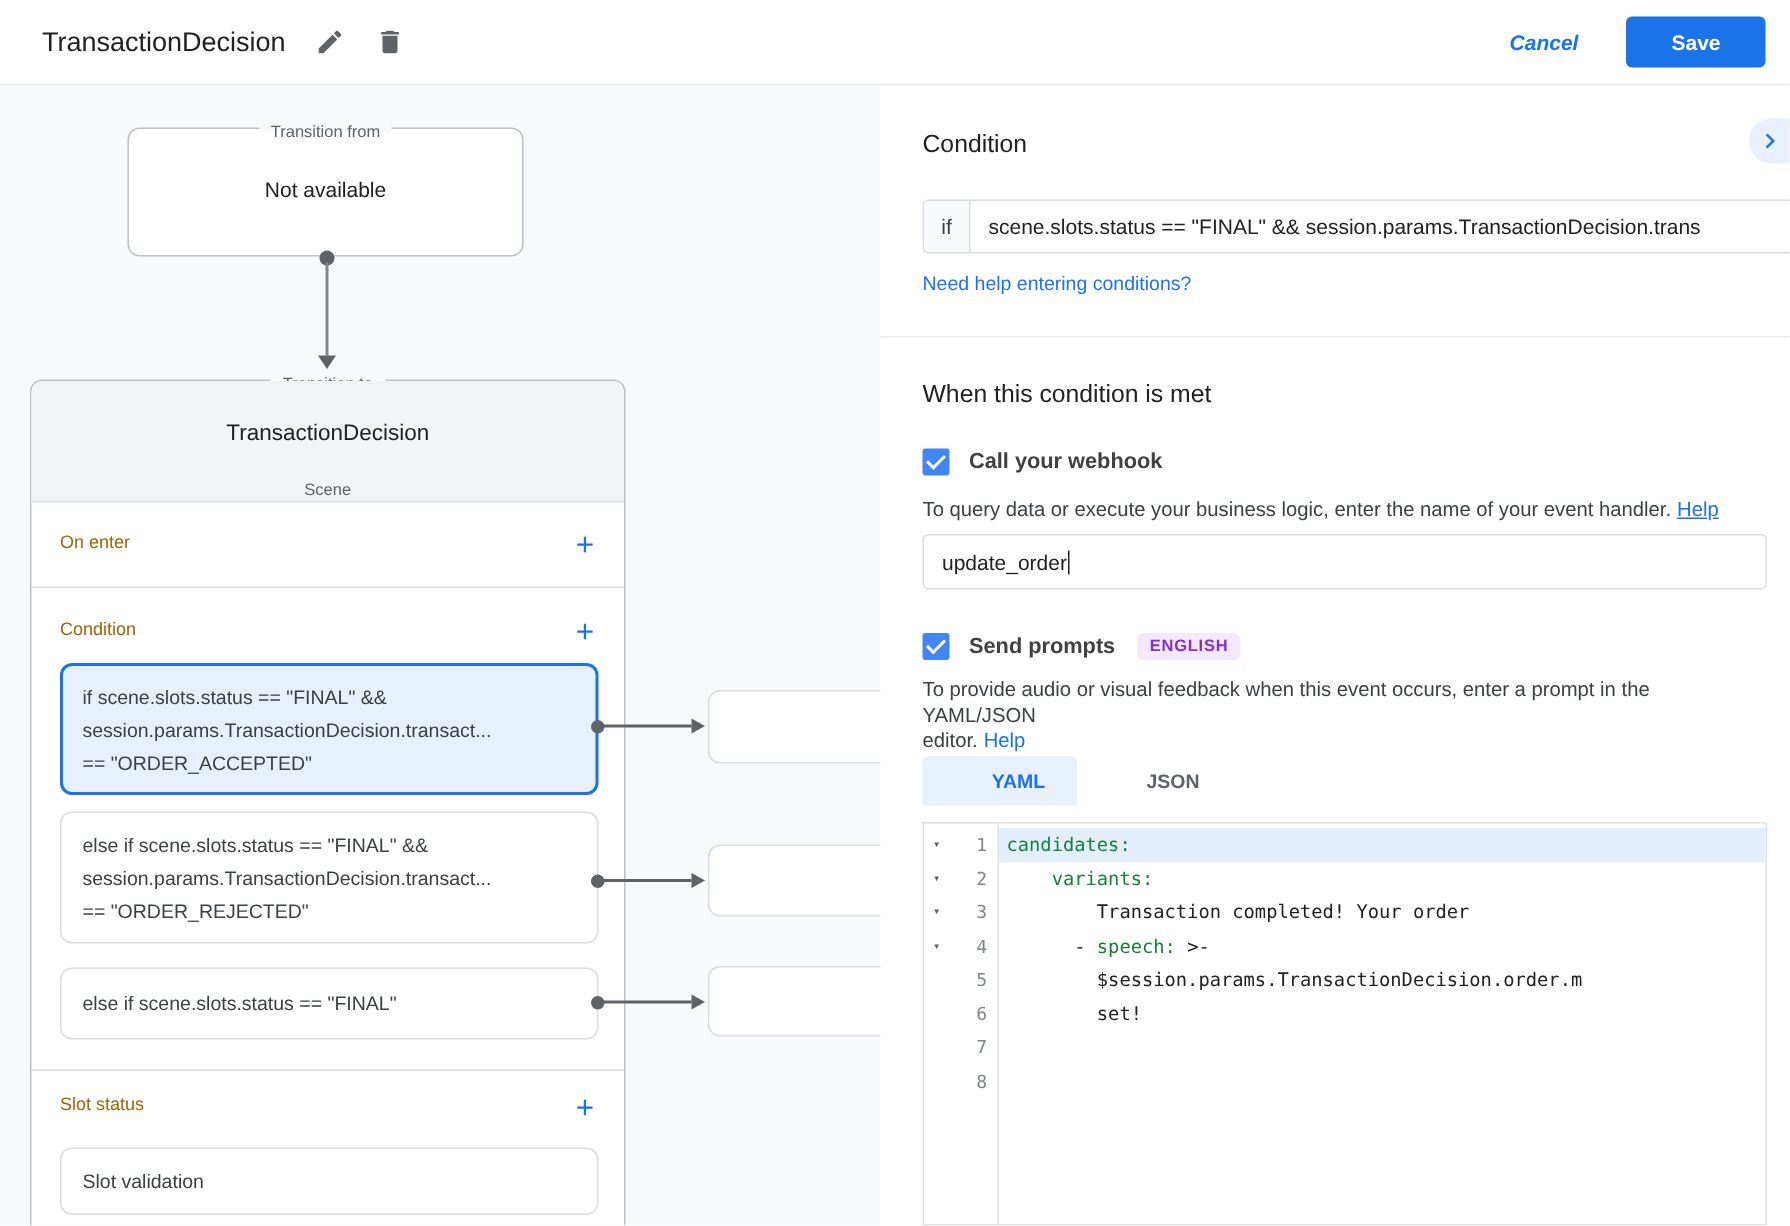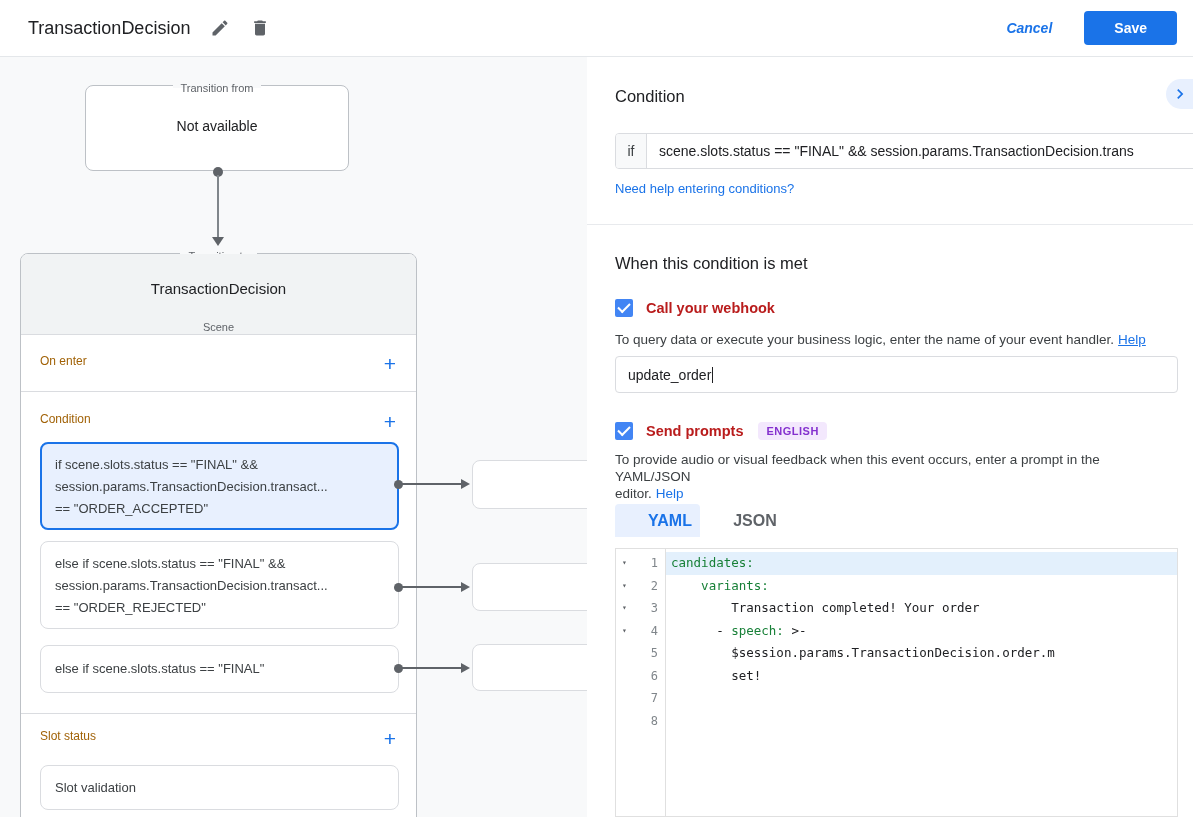--- a/index.html
+++ b/index.html
@@ -111,37 +111,37 @@
   .help-link.no-underline { text-decoration:none; }
   .panel-divider { position:absolute; left:0; top:167px; width:606px; border-top:1px solid #e8eaed; }
   .check-row { position:absolute; left:28px; display:flex; align-items:center; }
   .checkbox {
     width:18px; height:18px; background:#4285f4; border-radius:2px; position:relative; cursor:pointer; flex:none;
   }
   .checkbox::after {
     content:""; position:absolute; left:3px; top:4px; width:10px; height:5px;
     border-left:2px solid #fff; border-bottom:2px solid #fff; transform:rotate(-45deg);
   }
-  .check-label { margin-left:13px; font-size:14.5px; font-weight:700; color:#b91c1c; }
+  .check-label { margin-left:13px; font-size:14.5px; font-weight:700; color:#404040; }
   .lang-badge {
     margin-left:15px; background:#f3e8fd; color:#8430ce; font-size:11px; font-weight:700;
     letter-spacing:.5px; padding:3px 8px; border-radius:4px;
   }
   .desc { position:absolute; left:28px; width:563px; font-size:13.5px; line-height:17px; color:#3c4043; }
   .desc .pre { white-space:pre-line; }
   .text-input {
     position:absolute; left:28px; width:563px; height:37px;
     border:1px solid #dadce0; border-radius:4px; background:#fff;
     display:flex; align-items:center; padding:0 12px; font-size:14px; color:#202124; cursor:text;
   }
   .caret { display:inline-block; width:1px; height:16px; background:#202124; margin-left:1px; }
   .tabs { position:absolute; left:28px; top:447px; display:flex; }
   .tab {
     height:33px; border:none; background:transparent; font-family:inherit;
-    font-size:16px; font-weight:700; color:#5f6368; cursor:pointer; width:85px;padding-left:25px;
+    font-size:13px; font-weight:700; color:#5f6368; cursor:pointer; width:103px;padding-left:25px;
   }
   .tab.active { background:#e8f0fe; color:#1a73e8; border-radius:4px 4px 0 0; }
   
   .editor {
     position:absolute; left:28px; top:491px; width:563px; height:269px;
     border:1px solid #e0e0e0; display:flex; background:#fff;
     font-family:"DejaVu Sans Mono", monospace; font-size:12.5px; line-height:22.5px;
   }
   .editor-gutter { width:50px; flex:none; border-right:1px solid #e0e0e0; padding-top:3px; }
   .gutter-row { display:flex; height:22.5px; align-items:center; }

